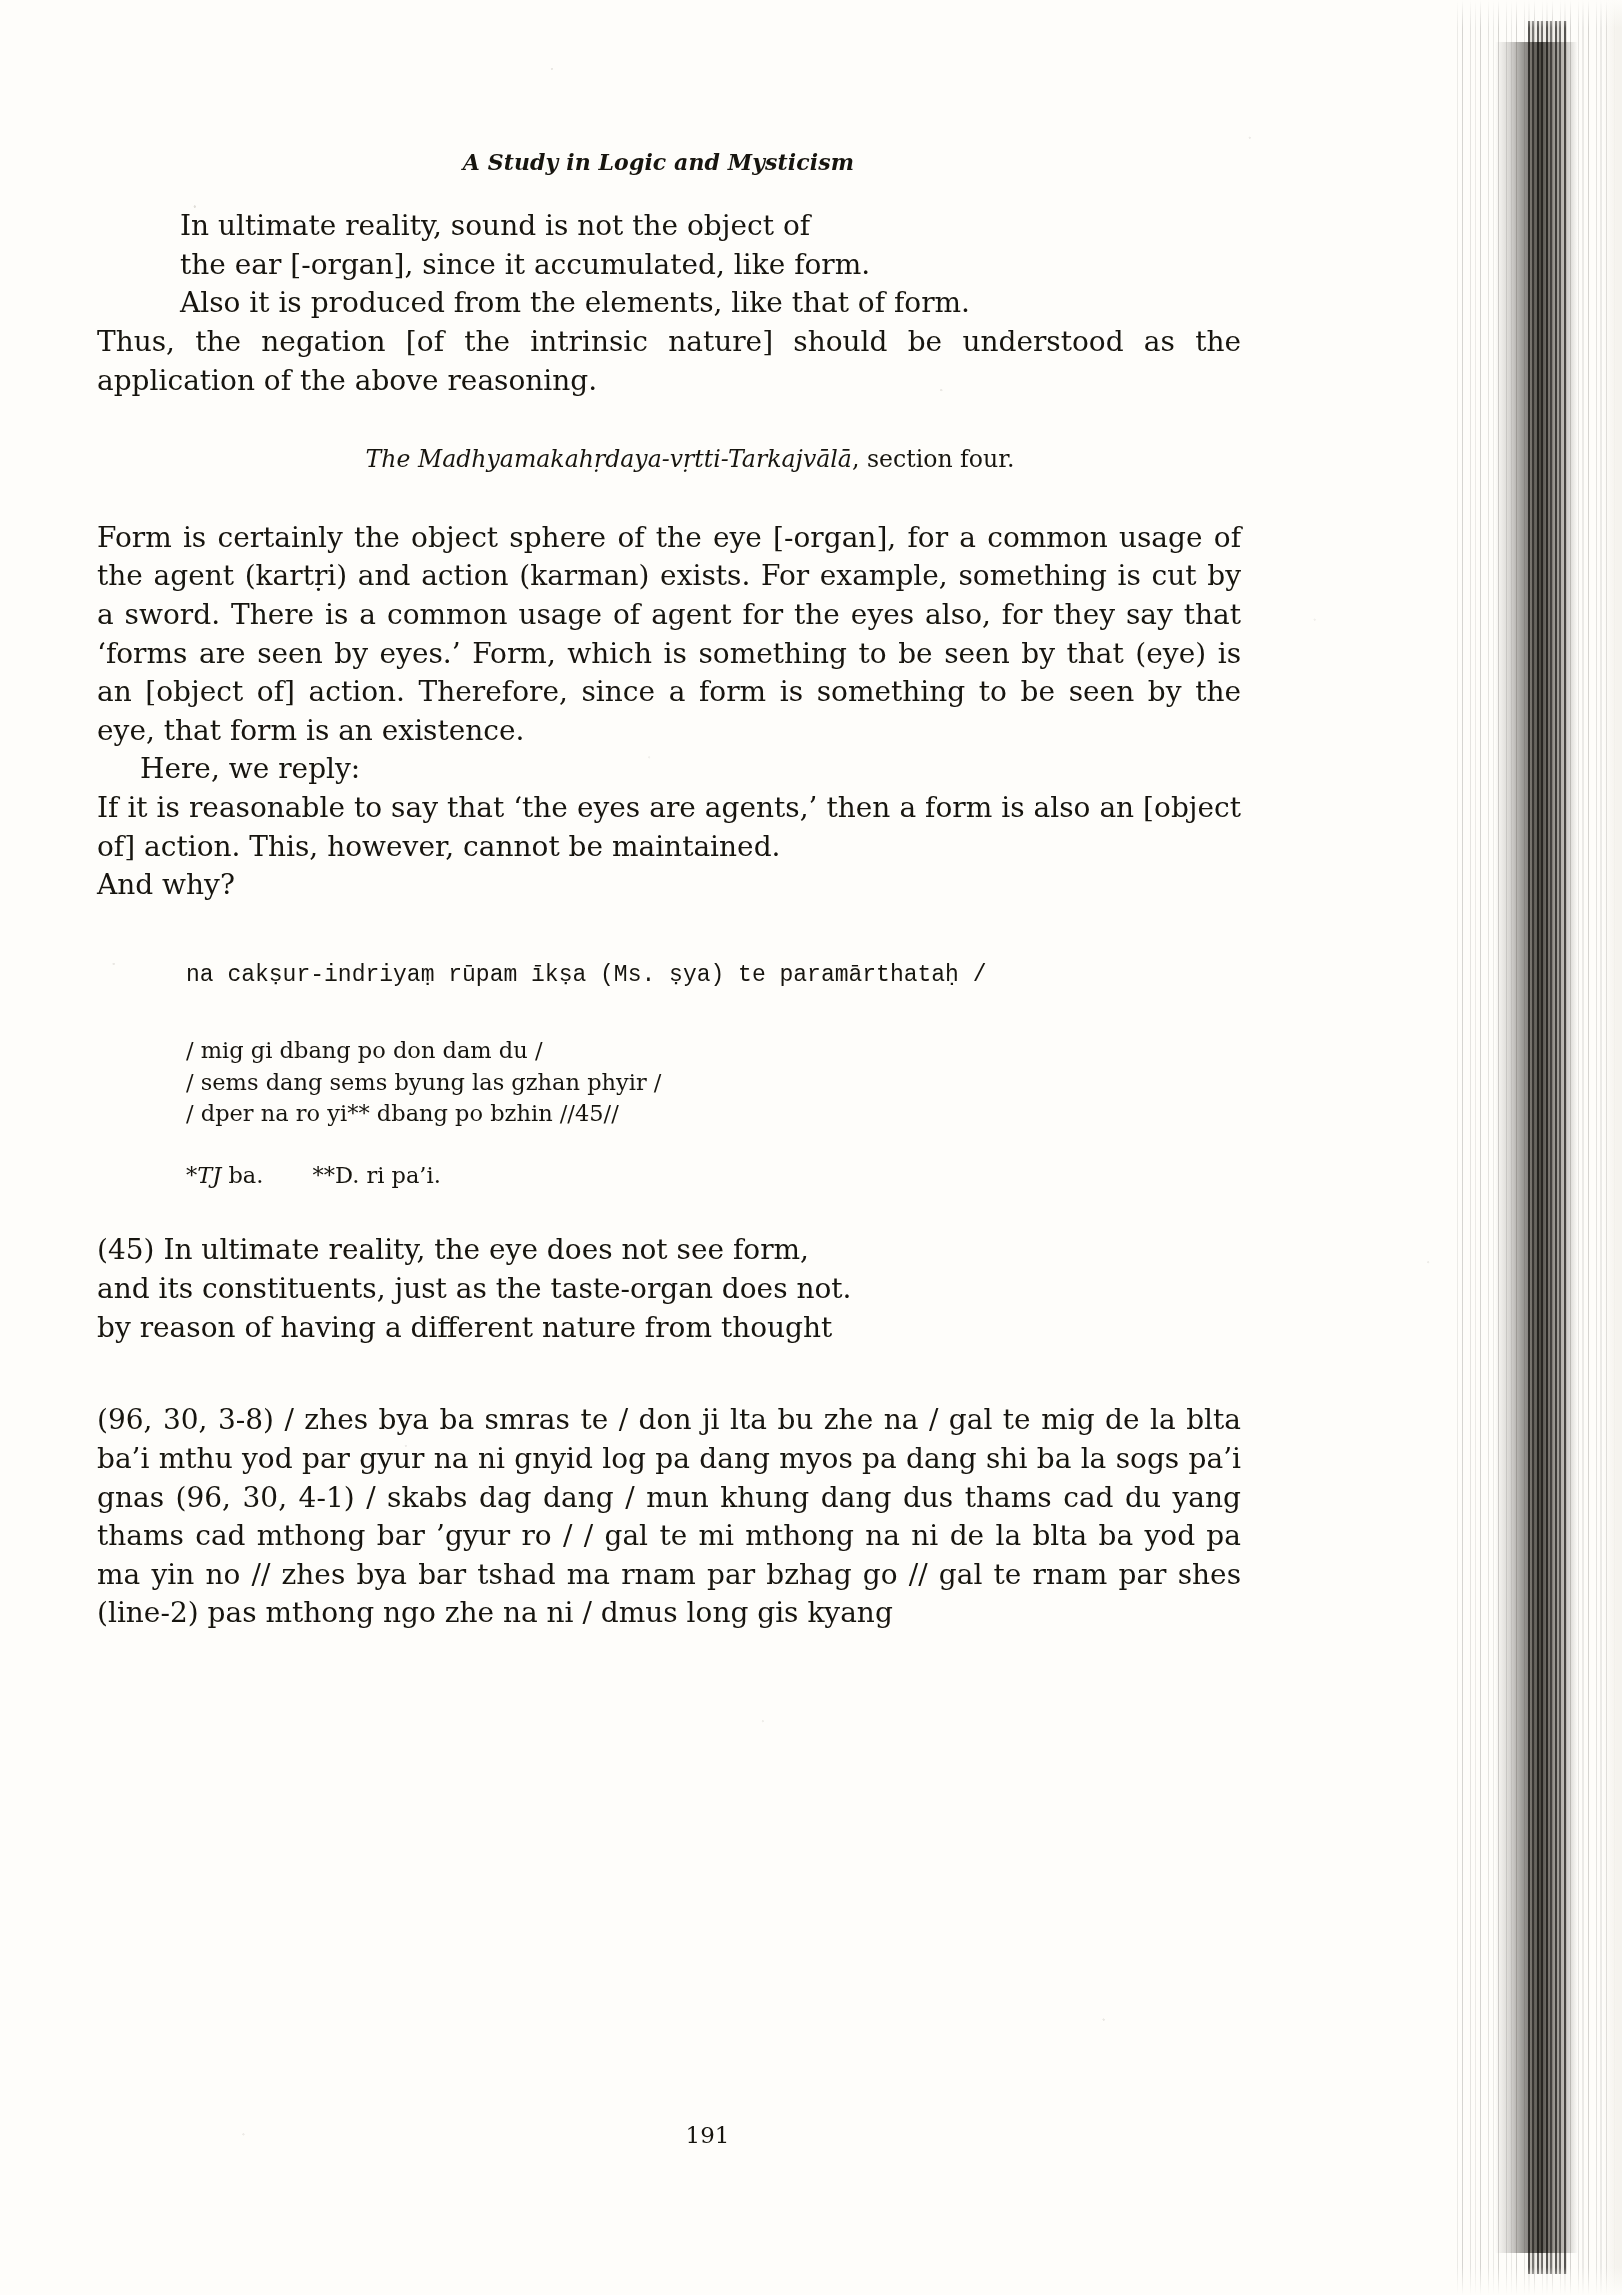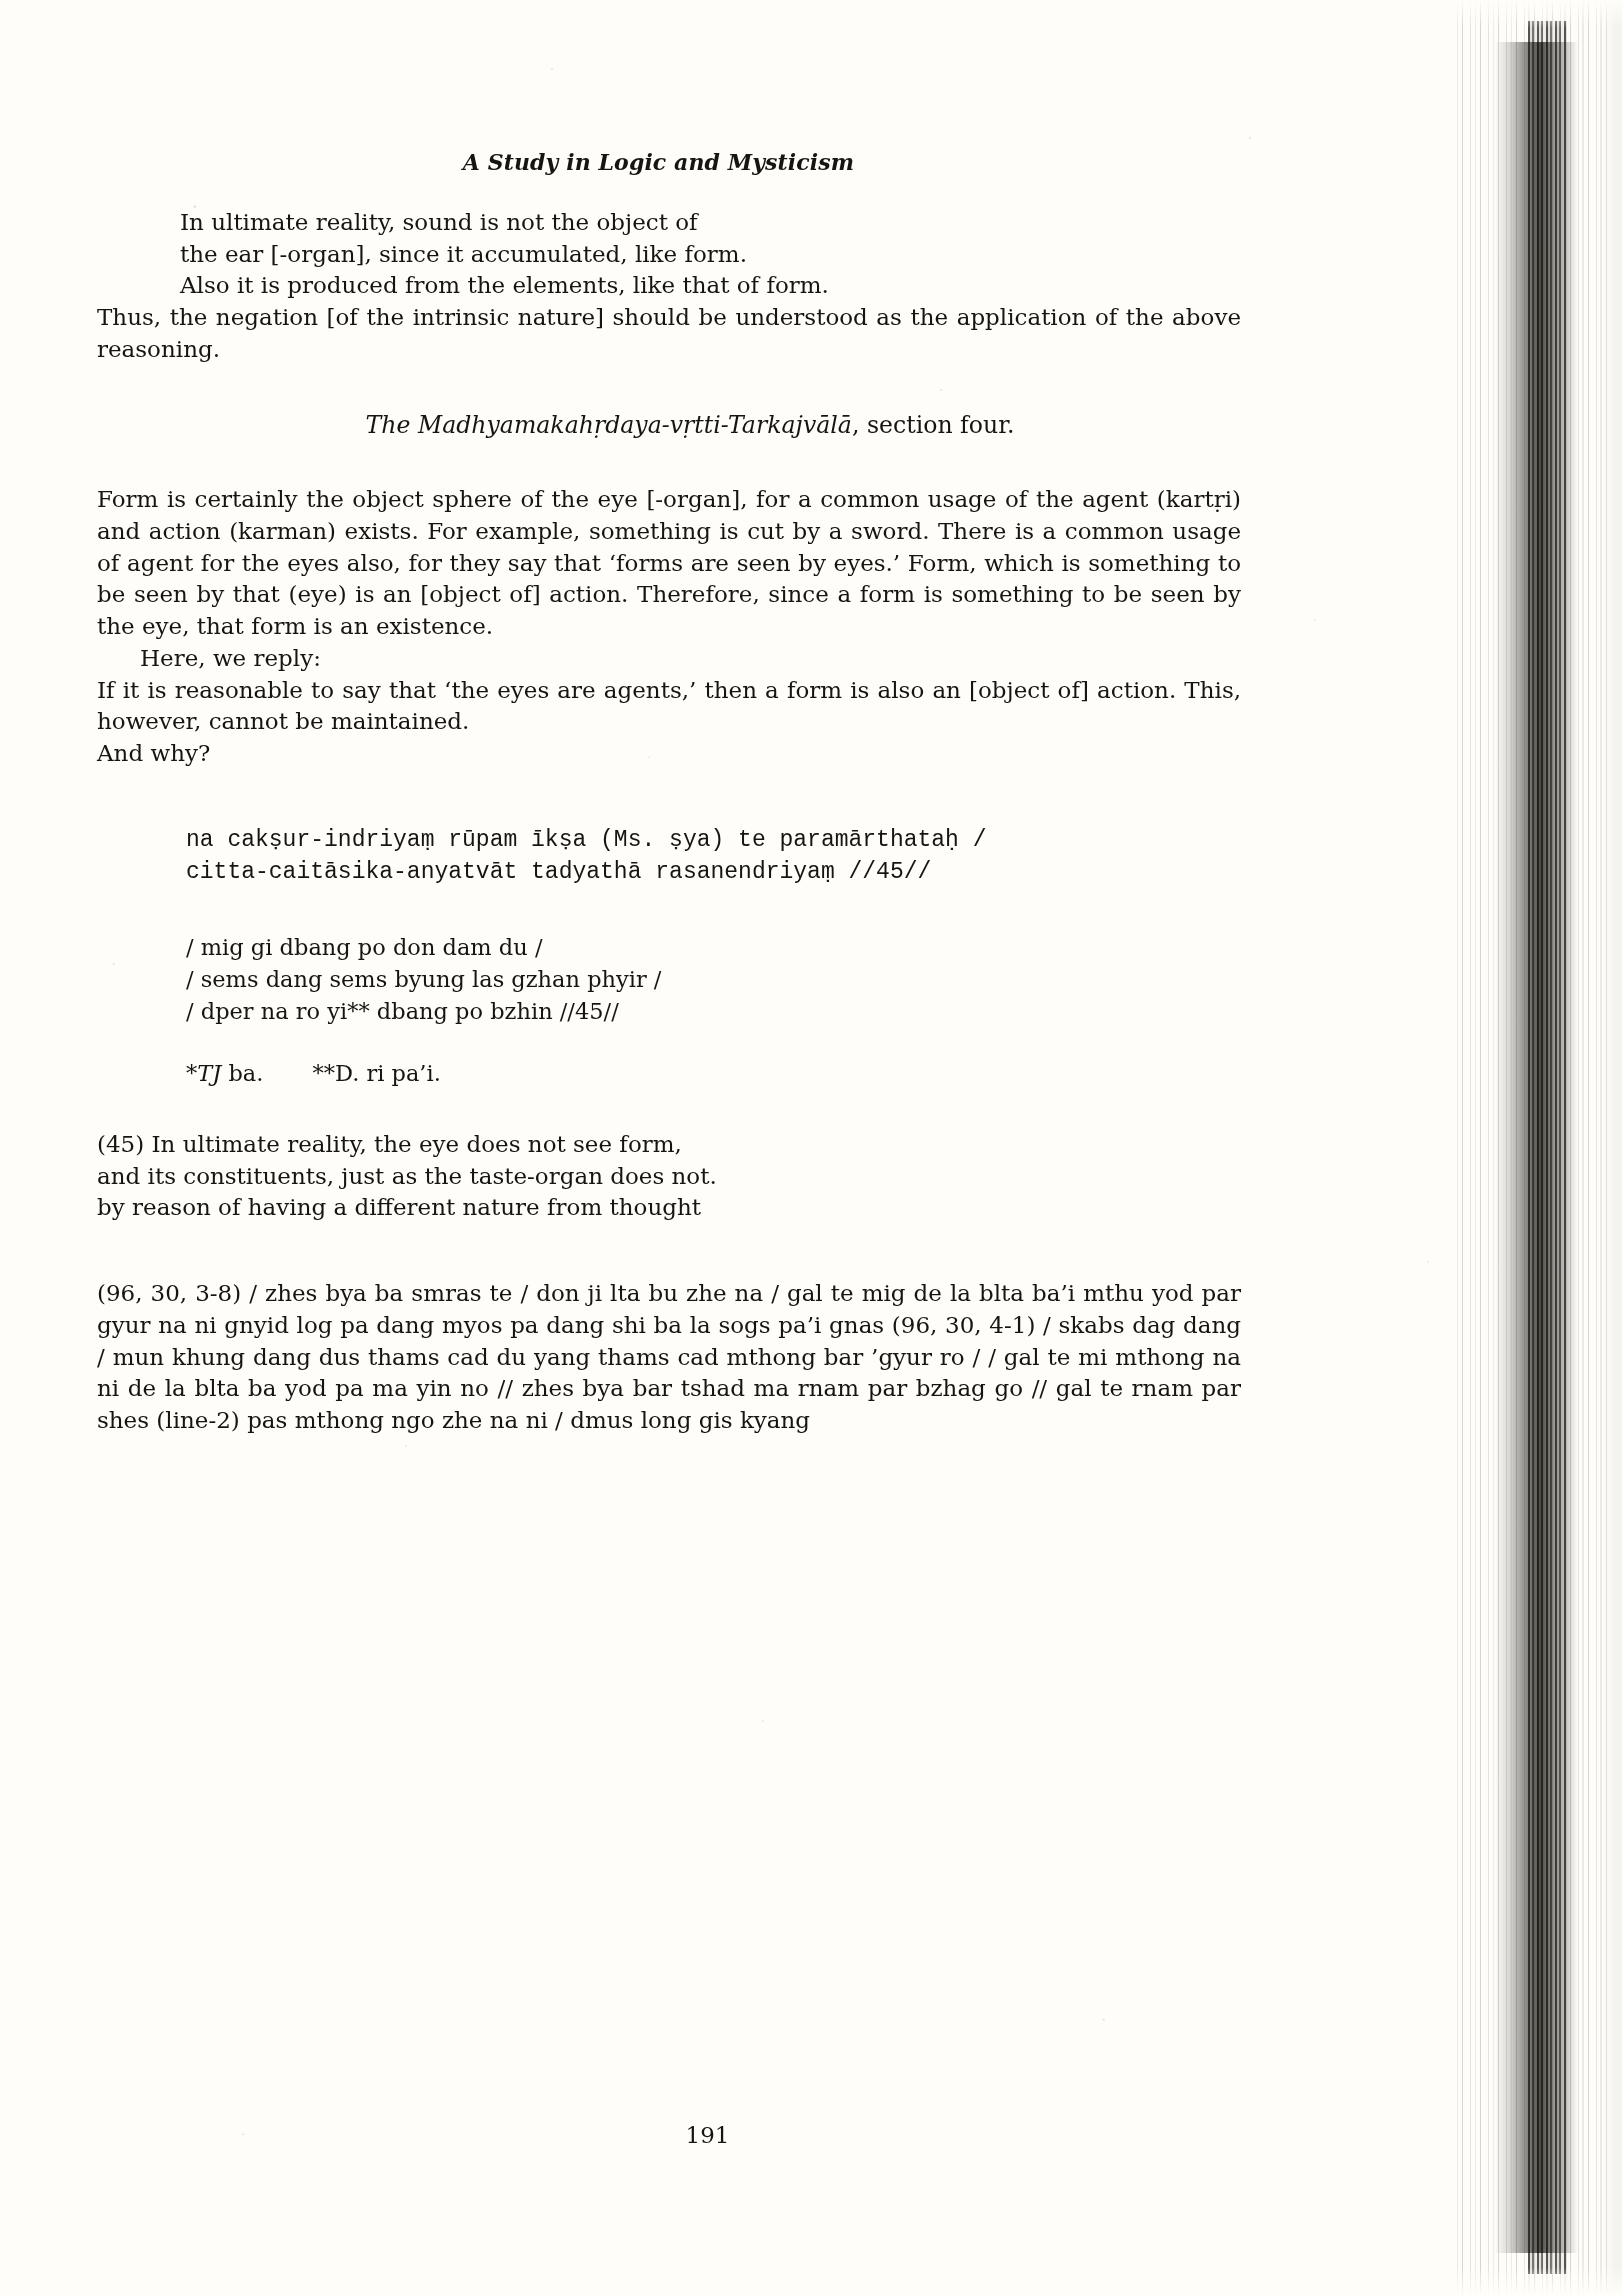--- a/index.html
+++ b/index.html
@@ -123,21 +123,21 @@
     margin-top: 149px;
     text-align: center;
     padding-right: 125px;
     font-style: italic;
     font-weight: bold;
     font-size: 22px;
     letter-spacing: 0.1px;
   }
 
   .block {
-    font-size: 23px;
+    font-size: 28px;
     line-height: 1.38;
   }
 
   .verse-left {
     margin-left: 83px;
   }
 
   .para {
     text-align: justify;
     text-justify: inter-word;
@@ -220,21 +220,20 @@
   <div class="block para pad-right">Form is certainly the object sphere of the eye [-organ], for a common usage of the agent (kartṛi) and action (karman) exists. For example, something is cut by a sword. There is a common usage of agent for the eyes also, for they say that ‘forms are seen by eyes.’ Form, which is something to be seen by that (eye) is an [object of] action. Therefore, since a form is something to be seen by the eye, that form is an existence.</div>
 
   <div class="block pad-right" style="text-indent:43px;">Here, we reply:</div>
   <div class="block para pad-right">If it is reasonable to say that ‘the eyes are agents,’ then a form is also an [object of] action. This, however, cannot be maintained.</div>
   <div class="block pad-right">And why?</div>
 
   <div class="gap-xl"></div>
 
   <div class="sanskrit">
     <div>na cakṣur-indriyaṃ rūpam īkṣa (Ms. ṣya) te paramārthataḥ /</div>
-    <div>citta-caitāsika-anyatvāt tadyathā rasanendriyaṃ //45//</div>
   </div>
 
   <div class="gap-l"></div>
 
   <div class="tibetan">
     <div>/ mig gi dbang po don dam du /</div>
     <div>/ sems dang sems byung las gzhan phyir /</div>
     <div>/ dper na ro yi** dbang po bzhin //45//</div>
   </div>
 

